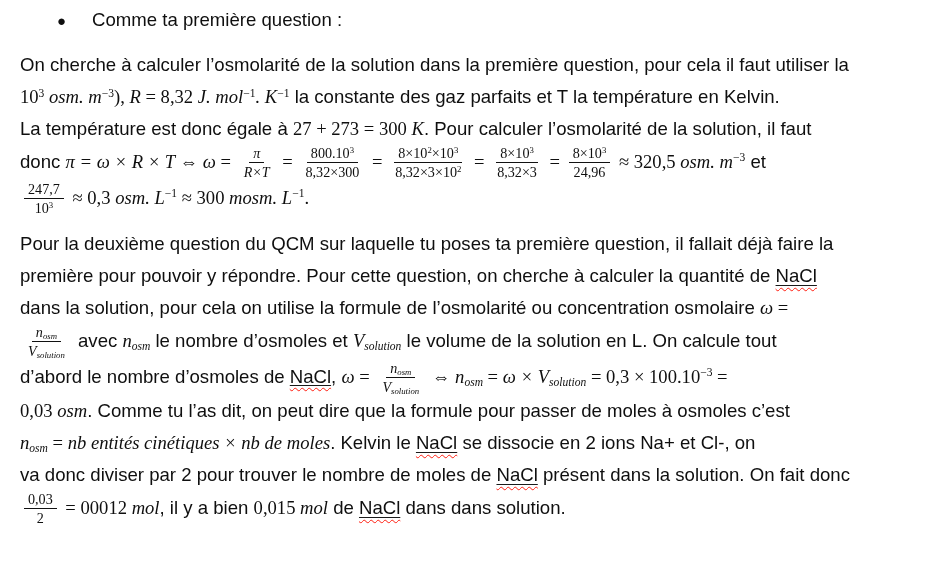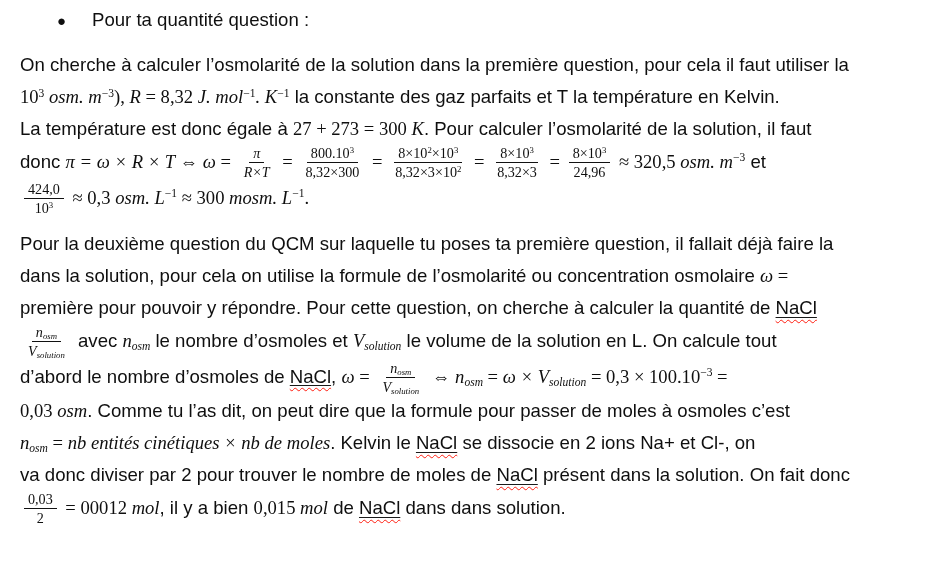--- a/index.html
+++ b/index.html
@@ -31,21 +31,21 @@
   .sqw{text-decoration:underline;text-decoration-style:wavy;
       text-decoration-color:var(--squiggle,#ff1f12);
       text-decoration-thickness:1px;text-underline-offset:5px;}
 </style>
 </head>
 <body style="background: rgb(255, 255, 255); color: rgb(15, 15, 15);">
 
 <div class="doc">
   <div class="bullet-line">
     <span class="bullet-marker">●</span>
-    <span class="bullet-text">Pour ta quantité question :</span>
+    <span class="bullet-text">Comme ta première question :</span>
   </div>
   <div class="para">
       <div class="line"><span class="t">On cherche à calculer l’osmolarité de la solution dans la première question, pour cela il faut utiliser la</span></div>
       <div class="line"><span class="mn">10</span><sup class="sup">3</sup><span class="m"> osm. m</span><sup class="sup">−3</sup><span class="mn">), </span><span class="m">R</span><span class="mn"> = 8,32 </span><span class="m">J. mol</span><sup class="sup">−1</sup><span class="m">. K</span><sup class="sup">−1</sup><span class="t"> la constante des gaz parfaits et T la température en Kelvin.</span></div>
       <div class="line"><span class="t">La température est donc égale à </span><span class="mn">27 + 273 = 300 </span><span class="m">K</span><span class="t">. Pour calculer l’osmolarité de la solution, il faut</span></div>
       <div class="line"><span class="t">donc </span><span class="m">π = ω × R × T </span><span class="mn">⇔ </span><span class="m">ω</span><span class="mn"> = </span><span class="frac">
           <span class="fn"><span class="m">π</span></span>
           <span class="fd"><span class="m">R×T</span></span>
         </span><span class="mn"> = </span><span class="frac">
           <span class="fn"><span class="mn">800.10</span><sup class="sup">3</sup></span>
@@ -54,28 +54,28 @@
           <span class="fn"><span class="mn">8×10</span><sup class="sup">2</sup><span class="mn">×10</span><sup class="sup">3</sup></span>
           <span class="fd"><span class="mn">8,32×3×10</span><sup class="sup">2</sup></span>
         </span><span class="mn"> = </span><span class="frac">
           <span class="fn"><span class="mn">8×10</span><sup class="sup">3</sup></span>
           <span class="fd"><span class="mn">8,32×3</span></span>
         </span><span class="mn"> = </span><span class="frac">
           <span class="fn"><span class="mn">8×10</span><sup class="sup">3</sup></span>
           <span class="fd"><span class="mn">24,96</span></span>
         </span><span class="mn"> ≈ 320,5 </span><span class="m">osm. m</span><sup class="sup">−3</sup><span class="t"> et</span></div>
       <div class="line"><span class="frac">
-          <span class="fn"><span class="mn">424,0</span></span>
+          <span class="fn"><span class="mn">247,7</span></span>
           <span class="fd"><span class="mn">10</span><sup class="sup">3</sup></span>
         </span><span class="mn"> ≈ 0,3 </span><span class="m">osm. L</span><sup class="sup">−1</sup><span class="mn"> ≈ 300 </span><span class="m">mosm. L</span><sup class="sup">−1</sup><span class="mn">.</span></div>
     </div>
   <div class="para">
       <div class="line"><span class="t">Pour la deuxième question du QCM sur laquelle tu poses ta première question, il fallait déjà faire la</span></div>
+      <div class="line"><span class="t">première pour pouvoir y répondre. Pour cette question, on cherche à calculer la quantité de </span><span class="squl"><span class="sqw">NaCl</span></span></div>
       <div class="line"><span class="t">dans la solution, pour cela on utilise la formule de l’osmolarité ou concentration osmolaire </span><span class="m">ω</span><span class="mn"> =</span></div>
-      <div class="line"><span class="t">première pour pouvoir y répondre. Pour cette question, on cherche à calculer la quantité de </span><span class="squl"><span class="sqw">NaCl</span></span></div>
       <div class="line"><span class="frac">
           <span class="fn"><span class="m">n</span><sub class="sub">osm</sub></span>
           <span class="fd"><span class="m">V</span><sub class="sub">solution</sub></span>
         </span><span class="t"> avec </span><span class="m">n</span><sub class="sub">osm</sub><span class="t"> le nombre d’osmoles et </span><span class="m">V</span><sub class="sub">solution</sub><span class="t"> le volume de la solution en L. On calcule tout</span></div>
       <div class="line"><span class="t">d’abord le nombre d’osmoles de </span><span class="squl"><span class="sqw">NaCl</span></span><span class="t">, </span><span class="m">ω</span><span class="mn"> = </span><span class="frac">
           <span class="fn"><span class="m">n</span><sub class="sub">osm</sub></span>
           <span class="fd"><span class="m">V</span><sub class="sub">solution</sub></span>
         </span><span class="mn"> ⇔ </span><span class="m">n</span><sub class="sub">osm</sub><span class="mn"> = </span><span class="m">ω × V</span><sub class="sub">solution</sub><span class="mn"> = 0,3 × 100.10</span><sup class="sup">−3</sup><span class="mn"> =</span></div>
       <div class="line"><span class="mn">0,03 </span><span class="m">osm</span><span class="t">. Comme tu l’as dit, on peut dire que la formule pour passer de moles à osmoles c’est</span></div>
       <div class="line"><span class="m">n</span><sub class="sub">osm</sub><span class="mn"> = </span><span class="m">nb entités cinétiques  × nb de moles</span><span class="t">. Kelvin le </span><span class="squl"><span class="sqw">NaCl</span></span><span class="t"> se dissocie en 2 ions Na+ et Cl-, on</span></div>

